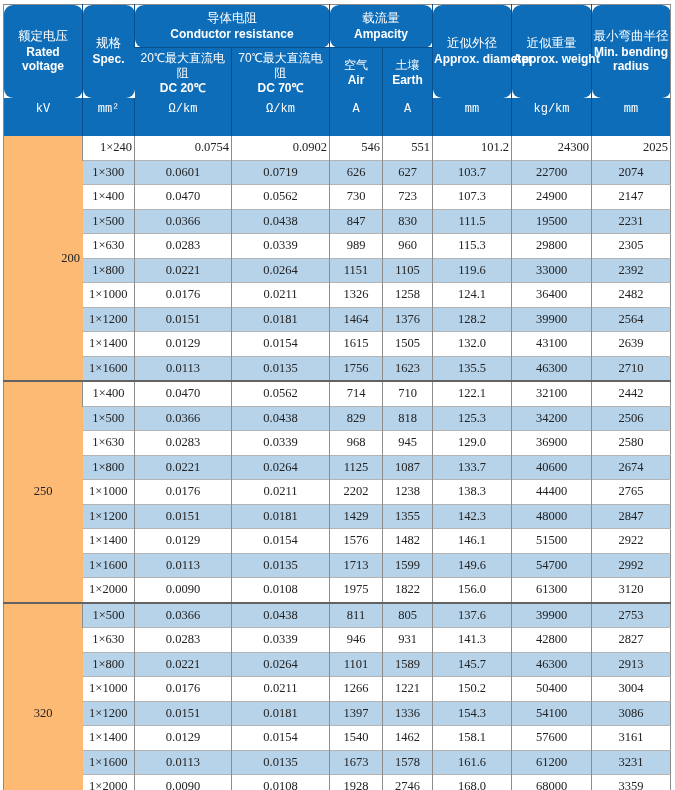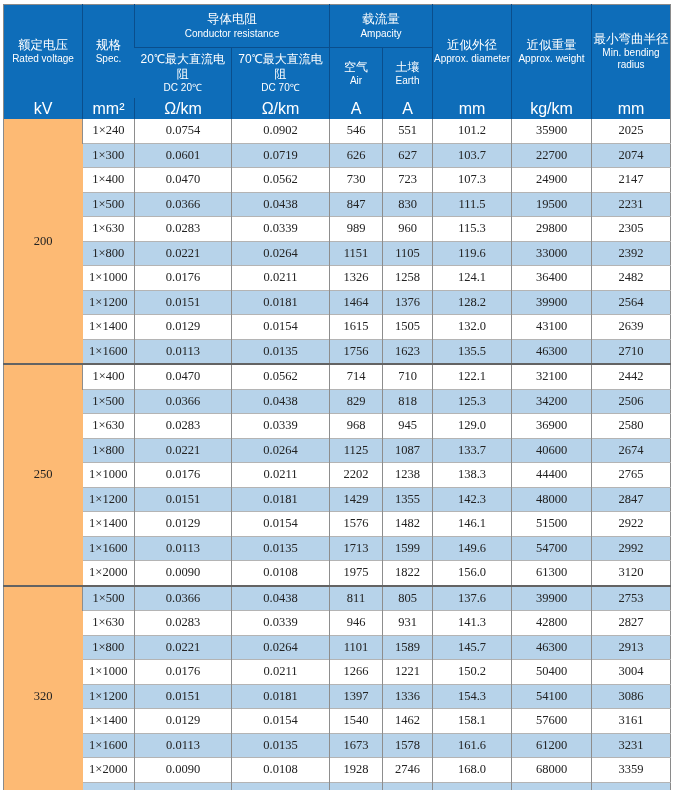--- a/index.html
+++ b/index.html
@@ -21,36 +21,36 @@
   col.c1{width:79px}col.c2{width:52px}col.c3{width:97px}col.c4{width:98px}
   col.c5{width:53px}col.c6{width:50px}col.c7{width:79px}col.c8{width:80px}col.c9{width:79px}
 
   thead th{
     background:var(--header-bg);color:var(--header-text);
     font-weight:normal;text-align:center;vertical-align:middle;
     padding:1px 1px;border-left:1px solid var(--header-divider);
   }
   thead tr th:first-child{border-left:none;}
   thead th.group{border-bottom:1px solid var(--header-divider);}
-  thead tr.hrow1 th{height:40px;}
+  thead tr.hrow1 th{height:40px;border-radius:9px;}
   thead tr.hrow2 th{height:48px;}
-  thead tr.hrow3 th{height:20px;font-size:16px;vertical-align:middle;padding-bottom:0;}
+  thead tr.hrow3 th{height:20px;font-size:12px;vertical-align:middle;padding-bottom:17px;font-family:Liberation Mono, monospace;}
   .zh{font-size:12.5px;line-height:1.25;}
   .zh.sub{font-size:12px;}
-  .en{font-size:10px;line-height:1.2;}
+  .en{font-size:12px;line-height:1.2;font-weight:bold;}
   .en.nowrap{white-space:nowrap;}
 
   tbody td{
     height:23.5px;padding:0 2px;text-align:center;vertical-align:middle;
     font-family:"Liberation Serif",serif;font-size:12.5px;color:var(--body-text);
     border-left:1px solid var(--col-line);border-top:1px solid var(--row-line);
     background:#ffffff;
   }
   tbody td:first-child{border-left:none;}
-  tbody tr:first-child td{border-top:none;}
+  tbody tr:first-child td{border-top:none;text-align:right;}
   tbody tr.section-start td{border-top:2px solid var(--section-line);}
   tbody td.stripe{background:var(--stripe);}
   tbody td.vcell{background:#fdba74;}
 </style>
 </head>
 <body>
 
 <div class="table-wrap">
   <table>
     <colgroup>
@@ -127,21 +127,21 @@
     </thead>
     <tbody>
         <tr>
           <td rowspan="10" class="vcell">200</td>
           <td>1×240</td>
           <td>0.0754</td>
           <td>0.0902</td>
           <td>546</td>
           <td>551</td>
           <td>101.2</td>
-          <td>35900</td>
+          <td>24300</td>
           <td>2025</td>
         </tr>
         <tr>
           <td class="stripe">1×300</td>
           <td class="stripe">0.0601</td>
           <td class="stripe">0.0719</td>
           <td class="stripe">626</td>
           <td class="stripe">627</td>
           <td class="stripe">103.7</td>
           <td class="stripe">22700</td>

